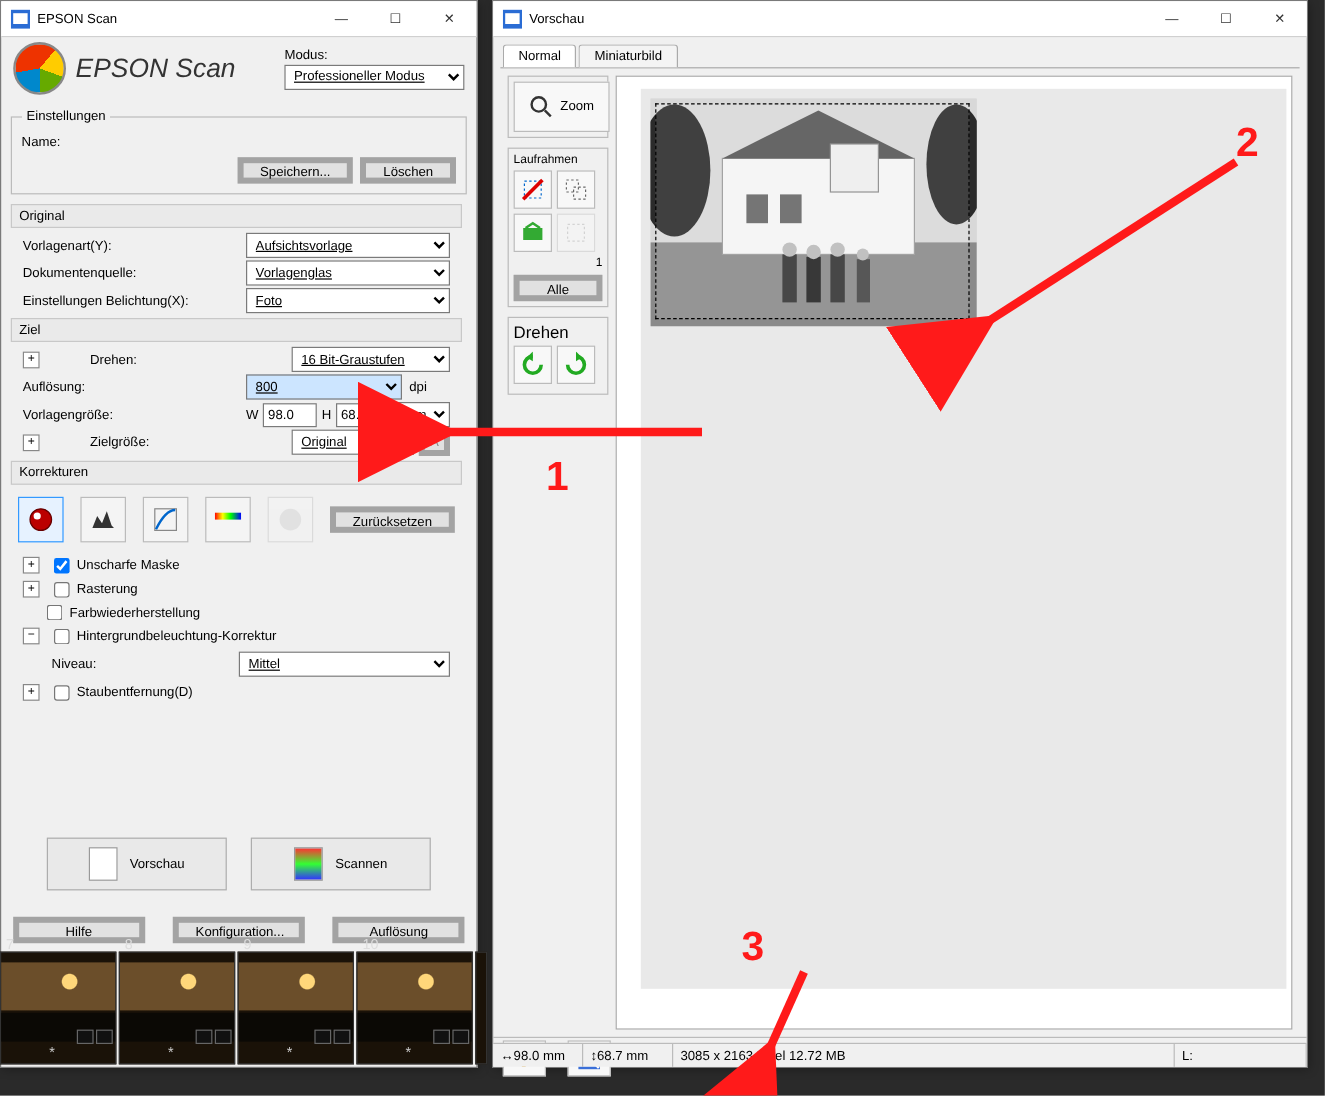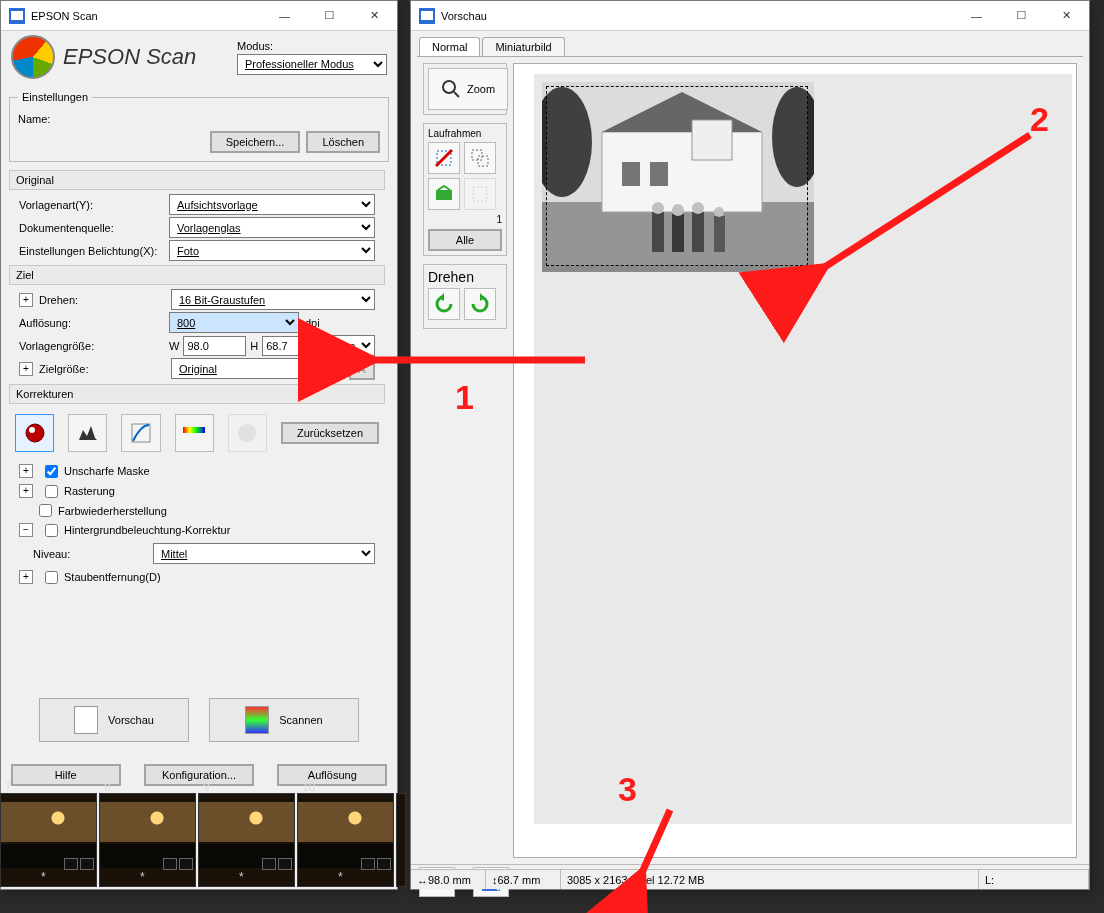--- a/index.html
+++ b/index.html
@@ -19,27 +19,27 @@
 .logo-flower { width: 44px; height: 44px; margin-right: 8px; border-radius: 50%; background: conic-gradient(#e30 0 40deg,#fc0 40deg 110deg,#6a0 110deg 180deg,#08c 180deg 260deg,#e30 260deg 360deg); border: 2px solid #888; }
 .apptitle { font-size: 22px; font-style: italic; color: #333; }
 .mode-area { margin-left: auto; }
 .mode-area .lbl { display:block; margin-bottom:2px; }
 select, input[type=text] { border: 1px solid #7a7a7a; background: #fff; height: 20px; padding: 0 3px; }
 select { height: 21px; text-decoration: underline; }
 
 fieldset.group { border: 1px solid #bbb; margin: 4px 8px; padding: 6px 8px 8px 8px; }
 fieldset.group > legend { padding: 0 4px; }
 
-.row { display: flex; align-items: center; margin: 4px 0; }
+.row { display: flex; align-items: center; margin: 4px 0; gap: 36px; }
 .row .lbl { width: 150px; }
 .row .ctrl { flex: 1; }
 .row .ctrl select, .row .ctrl input { width: 100%; }
 
 .btnrow { display:flex; justify-content:flex-end; gap:6px; margin-top:6px; }
-button.win { border: 2px solid #a3a3a3; background: #e1e1e1; padding: 2px 14px; height: 22px; }
+button.win { border: 5px solid #a3a3a3; background: #e1e1e1; padding: 2px 14px; height: 22px; }
 button.win:disabled { color: #888; }
 
 .scroll-body { height: 520px; overflow-y: auto; padding-right: 4px; }
 .section-head { background: #eaeaea; border: 1px solid #c8c8c8; padding: 3px 6px; margin: 4px 8px; }
 .sub { margin: 2px 18px; }
 
 .expand { width:14px; height:14px; border:1px solid #888; display:inline-flex; align-items:center; justify-content:center; font-size:10px; margin-right:6px; background:#fff; line-height:1; }
 
 .tool-icons { display:flex; gap:14px; padding:6px 14px; align-items:center; }
 .tool-btn { width:44px; height:38px; border:1px solid #bbb; background:#f4f4f4; display:flex; align-items:center; justify-content:center; }
@@ -232,21 +232,21 @@
       </div>
     <div class="check-row" style="margin-left:38px">
         <input type="checkbox" style="">
         <span>Farbwiederherstellung</span>
       </div>
     <div class="check-row">
         <span class="expand">−</span>
         <input type="checkbox" style="">
         <span>Hintergrundbeleuchtung-Korrektur</span>
       </div>
-    <div class="sub row" style="margin-left:32px">
+    <div class="sub row" style="margin-left:42px">
       <span class="lbl" style="width:120px">Niveau:</span>
       <span class="ctrl"><select><option>Mittel</option></select></span>
     </div>
     <div class="check-row">
         <span class="expand">+</span>
         <input type="checkbox" style="">
         <span>Staubentfernung(D)</span>
       </div>
   </div>
 

